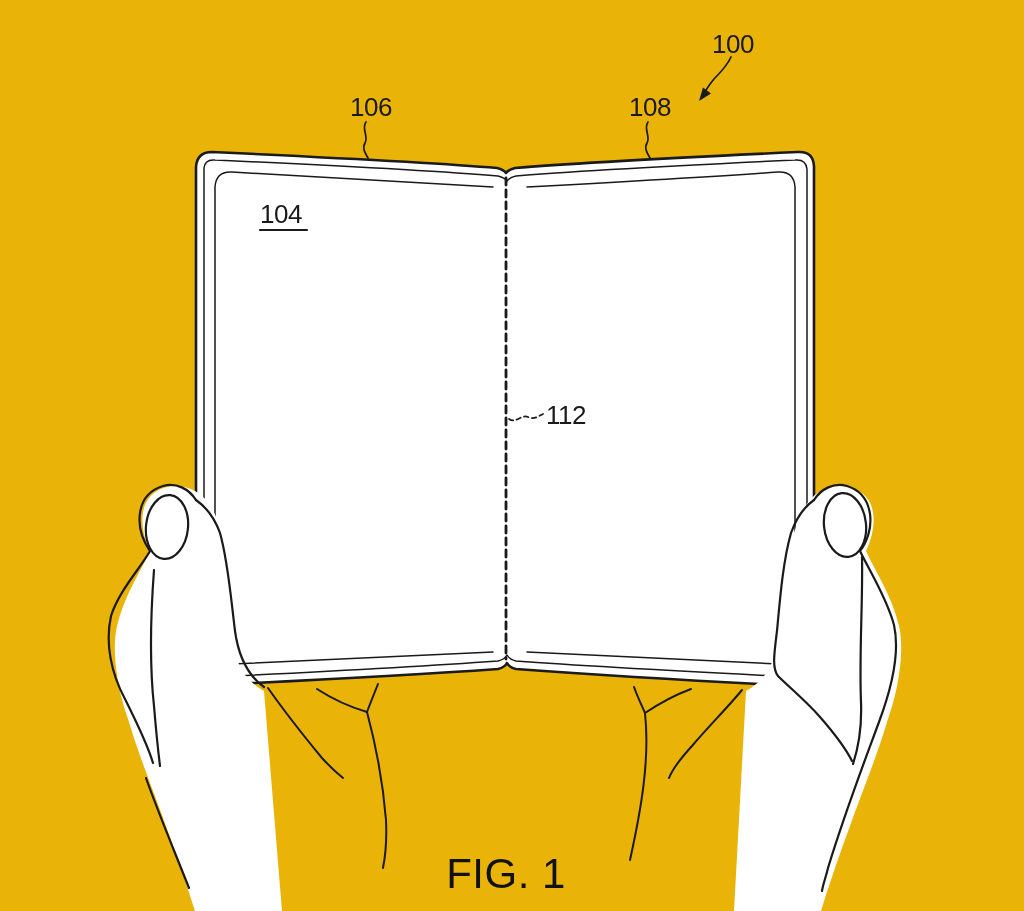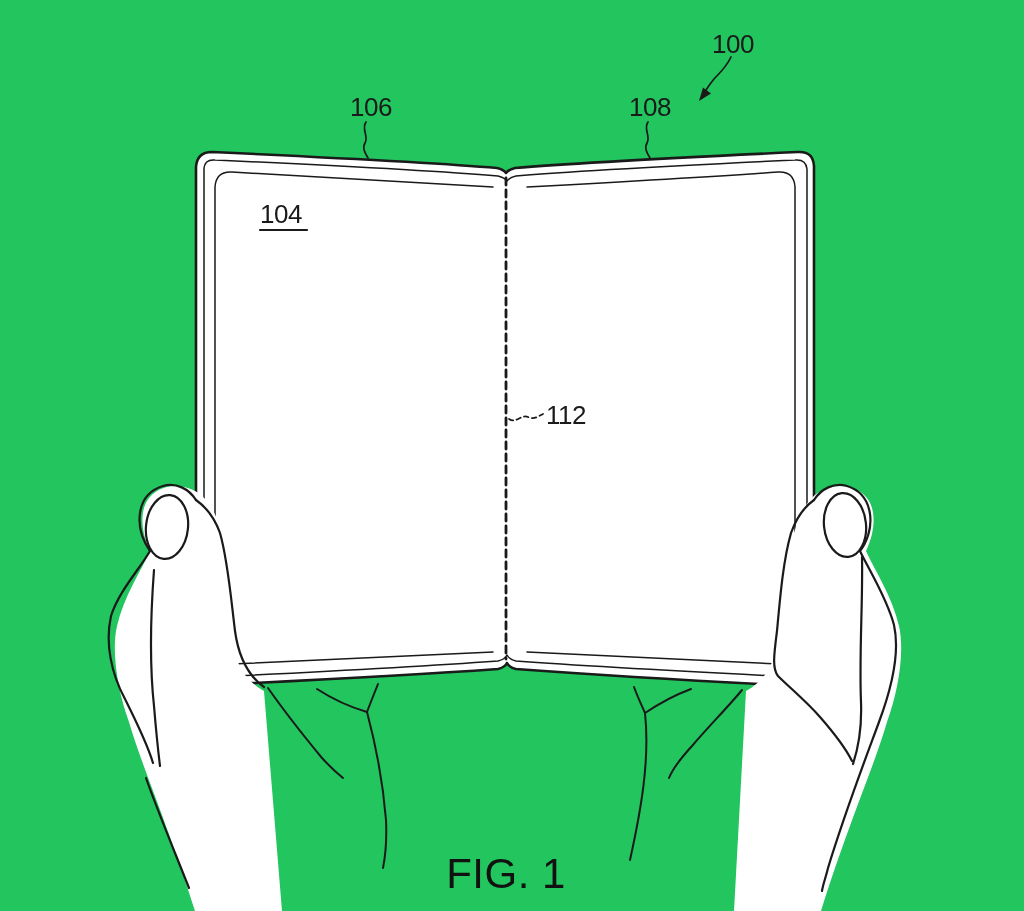--- a/index.html
+++ b/index.html
@@ -1,19 +1,19 @@
 <!DOCTYPE html>
 <html><head>
 <meta charset="utf-8">
 <style>
   html,body{margin:0;padding:0;background:#ffffff;}
   .stage{
     position:relative;
     width:1024px;height:911px;
-    background:#22c55e;
+    background:#eab308;
     font-family:"Liberation Sans", sans-serif;
     overflow:hidden;
   }
   svg{display:block;width:1024px;height:911px;}
   .ink{stroke:#1a1a1a;fill:none;stroke-linecap:round;stroke-linejoin:round;}
   .outer{stroke-width:2.6;fill:#ffffff;}
   .thin{stroke-width:1.5;}
   .hinge{stroke-width:2.8;stroke-dasharray:7 5;}
   .hand-fill{fill:#ffffff;stroke:none;}
   .hand{stroke-width:2.2;}

